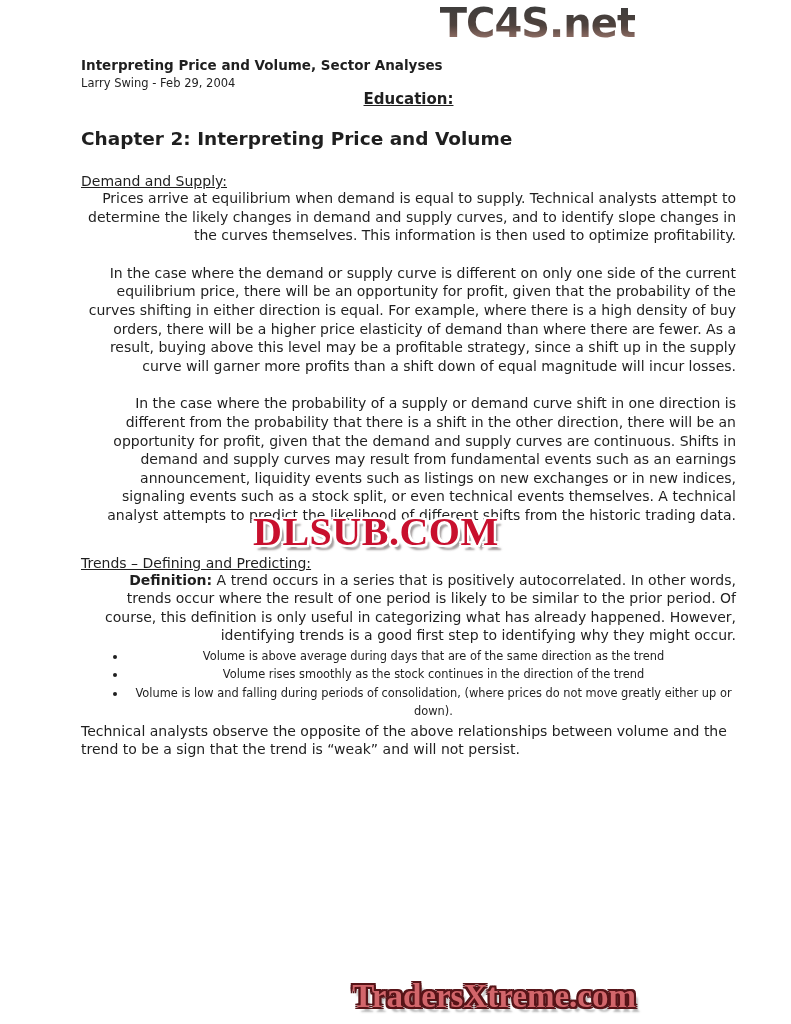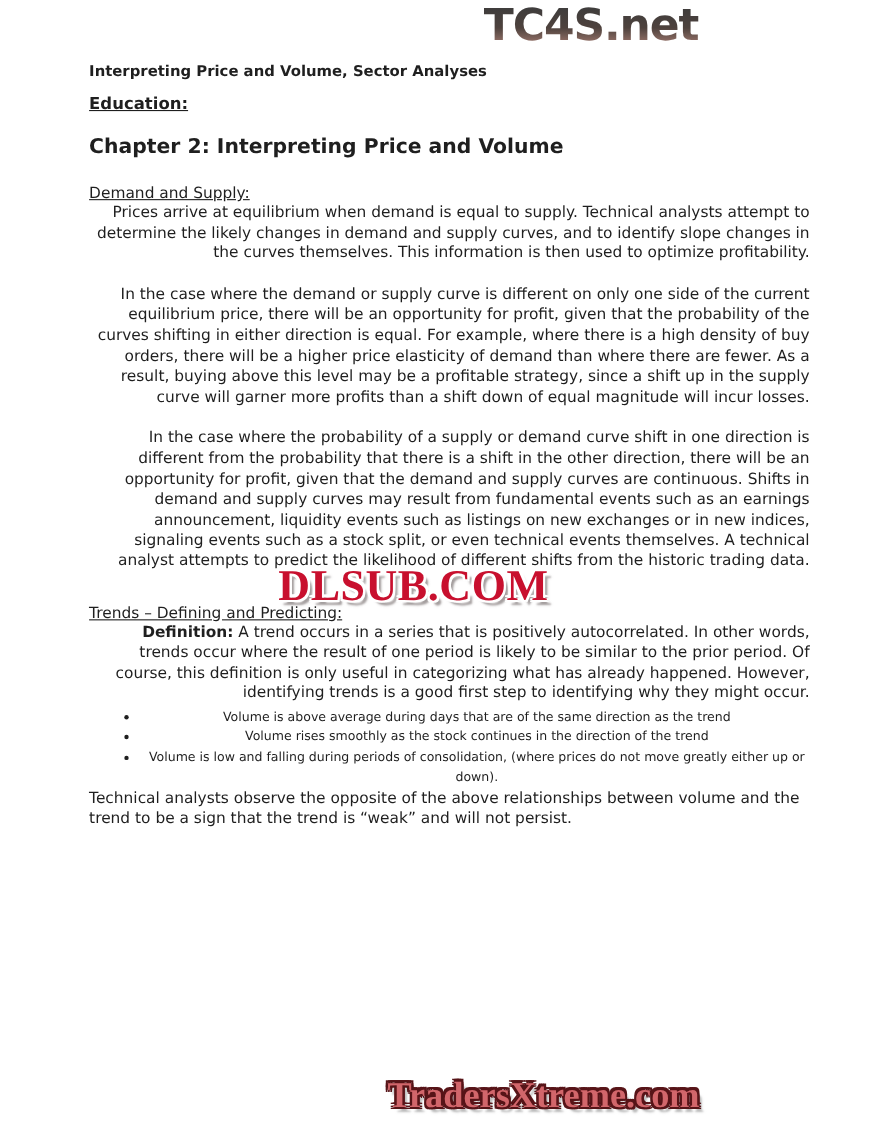--- a/index.html
+++ b/index.html
@@ -18,22 +18,23 @@
     background:linear-gradient(180deg,#3c3c3c 8%,#4e423d 55%,#a57c72 92%,#c9a79e 100%);
     -webkit-background-clip:text;background-clip:text;color:transparent;
   }
 
   .content{position:absolute;left:81px;top:57px;width:655px;}
 
   .doc-title{font-size:13.5px;font-weight:bold;}
   .byline{font-size:11.5px;margin-top:3px;}
 
   .education{
-    margin-top:12px;font-size:15px;font-weight:bold;
+    margin-top:0;font-size:15px;font-weight:bold;
     text-decoration:underline;
+    text-align:center;
   }
   .chapter{
     margin:20px 0 0 0;font-size:18.5px;font-weight:bold;
   }
   .section-heading{
     margin-top:24px;font-size:14px;text-decoration:underline;
   }
   p.body{margin:0;font-size:14px;line-height:18.6px;text-align:right;}
   p.body.gap{margin-top:19px;}
   .bold{font-weight:bold;}
@@ -74,20 +75,21 @@
 </head>
 <body>
 
 <div class="page">
 
   <div class="tc4s-logo">TC4S.net</div>
 
   <div class="content">
 
     <div class="doc-title">Interpreting Price and Volume, Sector Analyses</div>
+    <div class="byline">Larry Swing - Feb 29, 2004</div>
 
     <div class="education">Education:</div>
 
     <h1 class="chapter">Chapter 2: Interpreting Price and Volume</h1>
 
     <div class="section-heading">Demand and Supply:</div>
     <p class="body">Prices arrive at equilibrium when demand is equal to supply. Technical analysts attempt to determine the likely changes in demand and supply curves, and to identify slope changes in the curves themselves. This information is then used to optimize profitability.</p>
     <p class="body gap">In the case where the demand or supply curve is different on only one side of the current equilibrium price, there will be an opportunity for profit, given that the probability of the curves shifting in either direction is equal. For example, where there is a high density of buy orders, there will be a higher price elasticity of demand than where there are fewer. As a result, buying above this level may be a profitable strategy, since a shift up in the supply curve will garner more profits than a shift down of equal magnitude will incur losses.</p>
     <p class="body gap">In the case where the probability of a supply or demand curve shift in one direction is different from the probability that there is a shift in the other direction, there will be an opportunity for profit, given that the demand and supply curves are continuous. Shifts in demand and supply curves may result from fundamental events such as an earnings announcement, liquidity events such as listings on new exchanges or in new indices, signaling events such as a stock split, or even technical events themselves. A technical analyst attempts to predict the likelihood of different shifts from the historic trading data.</p>
 

